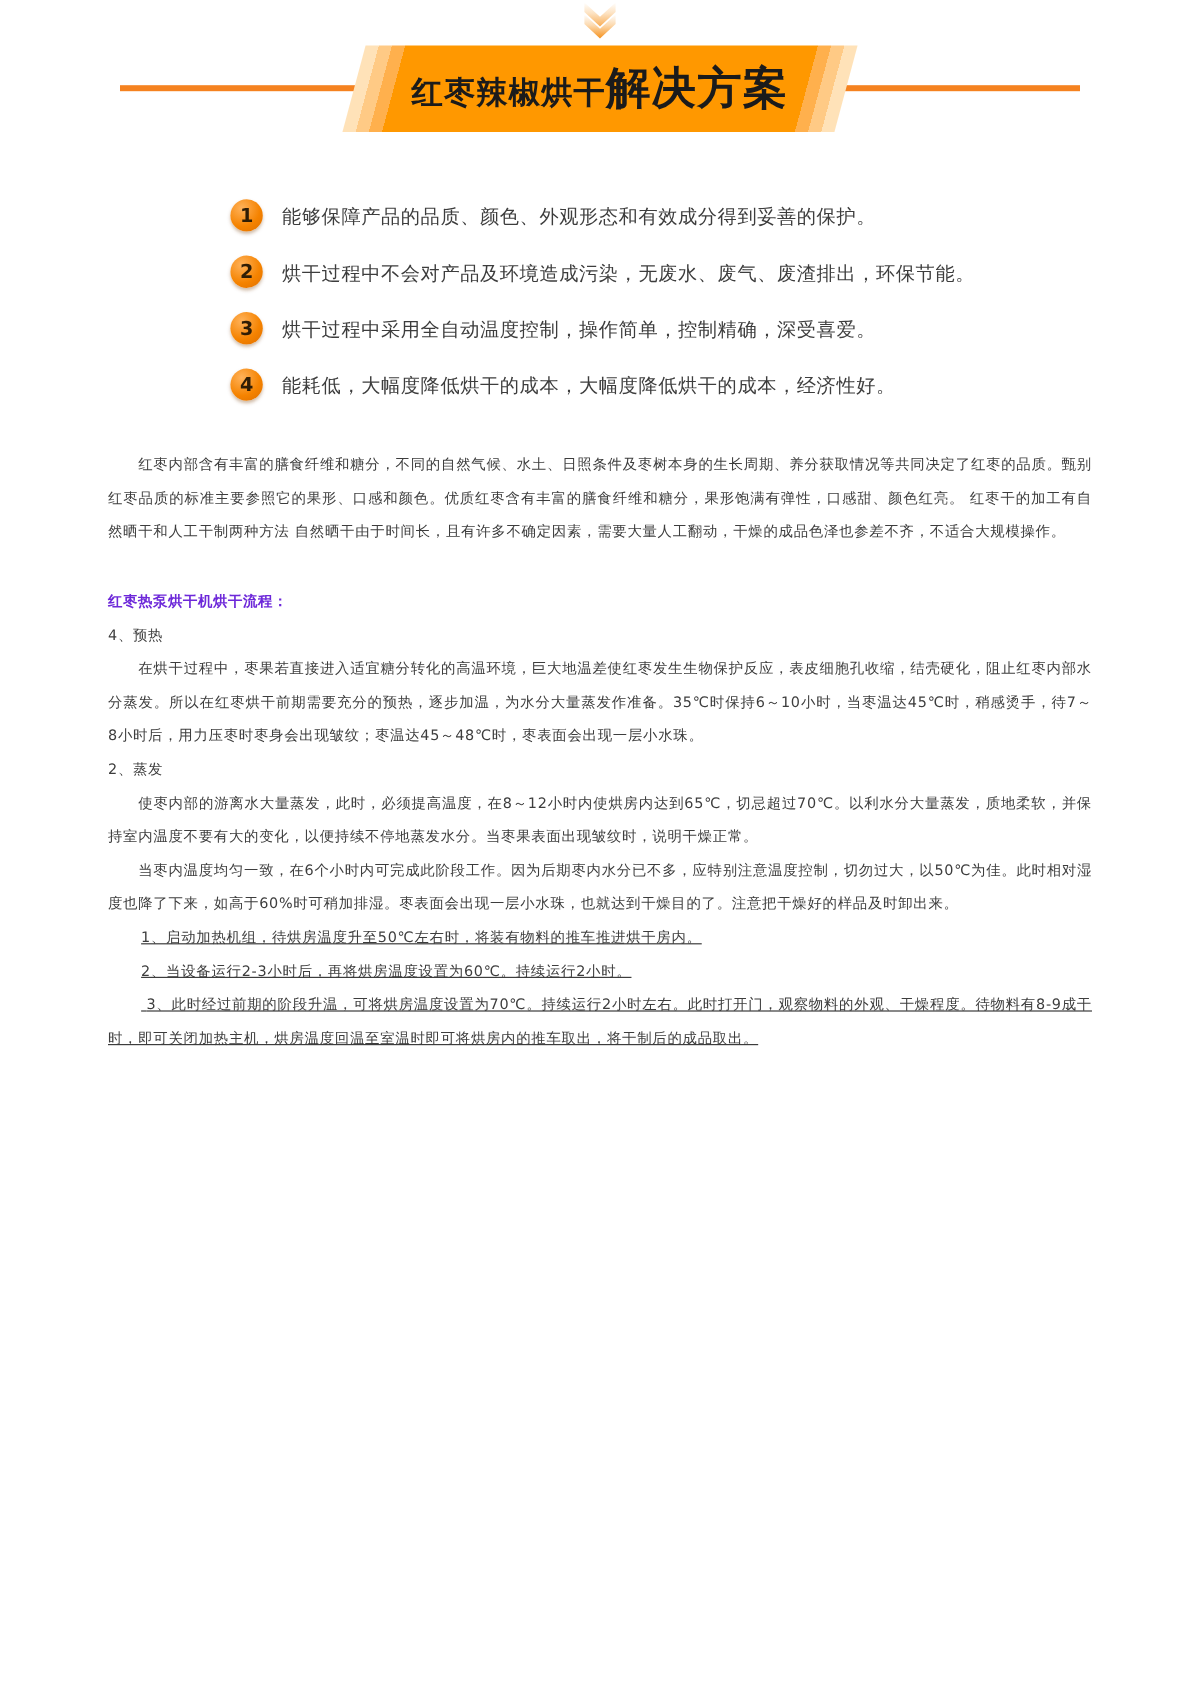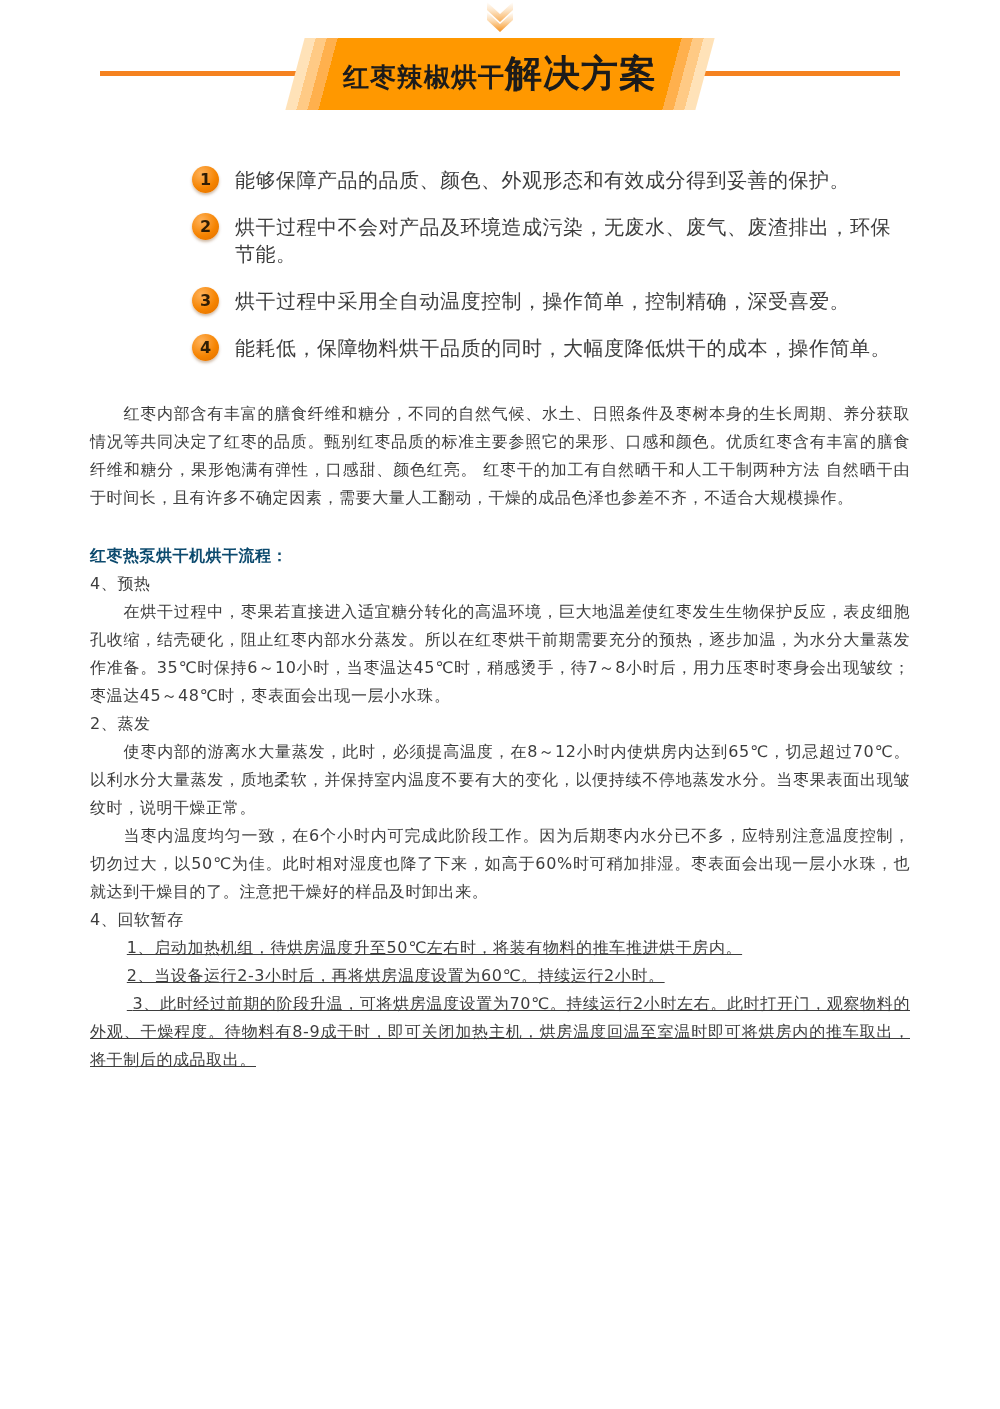--- a/index.html
+++ b/index.html
@@ -28,27 +28,27 @@
   
   .points { margin: 54px 90px 0 192px; }
   .point { display: flex; align-items: flex-start; margin-bottom: 19px; }
   .badge {
     width: 27px; height: 27px; border-radius: 50%; flex: 0 0 27px; margin-right: 16px;
     background: radial-gradient(circle at 35% 28%, #ffb25a 0%, #f58300 58%, #de6e00 100%);
     box-shadow: 0 2px 3px rgba(120, 60, 0, 0.35);
     color: #2f1d05; font-size: 16px; font-weight: bold;
     display: flex; align-items: center; justify-content: center;
   }
-  .point-text { font-size: 20px; color: #3d3d3d; line-height: 27px; letter-spacing: 0.5px; padding-top: 1px; }
+  .point-text { font-size: 16px; color: #3d3d3d; line-height: 27px; letter-spacing: 0.5px; padding-top: 1px; }
 
   
-  .content { margin: 38px 90px 0; color: #3d3d3d; font-size: 16px; line-height: 28px; text-align: justify; letter-spacing: 0.6px; }
+  .content { margin: 38px 90px 0; color: #3d3d3d; font-size: 12px; line-height: 28px; text-align: justify; letter-spacing: 0.6px; }
   .content p { margin: 0; }
   .indent { text-indent: 2.1em; }
-  .sec-heading { font-weight: bold; color: #0c4a6e; margin-top: 30px !important; letter-spacing: 0.5px; }
+  .sec-heading { font-weight: bold; color: #6d28d9; margin-top: 30px !important; letter-spacing: 0.5px; }
   .sec-heading.second { margin-top: 36px !important; }
   .step-title { white-space: pre-wrap; }
   .chili-item { text-indent: 2.3em; white-space: pre-wrap; text-decoration: underline; }
 </style>
 </head>
 <body>
 
 <div class="page">
 
   <div class="arrow-wrap">
@@ -84,39 +84,38 @@
     <div class="point">
       <span class="badge">2</span>
       <span class="point-text">烘干过程中不会对产品及环境造成污染，无废水、废气、废渣排出，环保节能。</span>
     </div>
     <div class="point">
       <span class="badge">3</span>
       <span class="point-text">烘干过程中采用全自动温度控制，操作简单，控制精确，深受喜爱。</span>
     </div>
     <div class="point">
       <span class="badge">4</span>
-      <span class="point-text">能耗低，保障物料烘干品质的同时，大幅度降低烘干的成本，操作简单。</span>
+      <span class="point-text">能耗低，大幅度降低烘干的成本，大幅度降低烘干的成本，经济性好。</span>
     </div>
   </div>
 
   <div class="content">
 
     <p class="indent">红枣内部含有丰富的膳食纤维和糖分，不同的自然气候、水土、日照条件及枣树本身的生长周期、养分获取情况等共同决定了红枣的品质。甄别红枣品质的标准主要参照它的果形、口感和颜色。优质红枣含有丰富的膳食纤维和糖分，果形饱满有弹性，口感甜、颜色红亮。 红枣干的加工有自然晒干和人工干制两种方法 自然晒干由于时间长，且有许多不确定因素，需要大量人工翻动，干燥的成品色泽也参差不齐，不适合大规模操作。</p>
 
     <p class="sec-heading">红枣热泵烘干机烘干流程：</p>
 
     <p class="step-title">4、预热</p>
     <p class="indent">在烘干过程中，枣果若直接进入适宜糖分转化的高温环境，巨大地温差使红枣发生生物保护反应，表皮细胞孔收缩，结壳硬化，阻止红枣内部水分蒸发。所以在红枣烘干前期需要充分的预热，逐步加温，为水分大量蒸发作准备。35℃时保持6～10小时，当枣温达45℃时，稍感烫手，待7～8小时后，用力压枣时枣身会出现皱纹；枣温达45～48℃时，枣表面会出现一层小水珠。</p>
 
     <p class="step-title">2、蒸发</p>
     <p class="indent">使枣内部的游离水大量蒸发，此时，必须提高温度，在8～12小时内使烘房内达到65℃，切忌超过70℃。以利水分大量蒸发，质地柔软，并保持室内温度不要有大的变化，以便持续不停地蒸发水分。当枣果表面出现皱纹时，说明干燥正常。</p>
 
     <p class="indent">当枣内温度均匀一致，在6个小时内可完成此阶段工作。因为后期枣内水分已不多，应特别注意温度控制，切勿过大，以50℃为佳。此时相对湿度也降了下来，如高于60%时可稍加排湿。枣表面会出现一层小水珠，也就达到干燥目的了。注意把干燥好的样品及时卸出来。</p>
 
-    <p class="step-title">4、回软暂存</p>
 
     <p class="chili-item">1、启动加热机组，待烘房温度升至50℃左右时，将装有物料的推车推进烘干房内。</p>
     <p class="chili-item">2、当设备运行2-3小时后，再将烘房温度设置为60℃。持续运行2小时。</p>
     <p class="chili-item"> 3、此时经过前期的阶段升温，可将烘房温度设置为70℃。持续运行2小时左右。此时打开门，观察物料的外观、干燥程度。待物料有8-9成干时，即可关闭加热主机，烘房温度回温至室温时即可将烘房内的推车取出，将干制后的成品取出。</p>
 
   </div>
 
 </div>
 
 </body></html>

